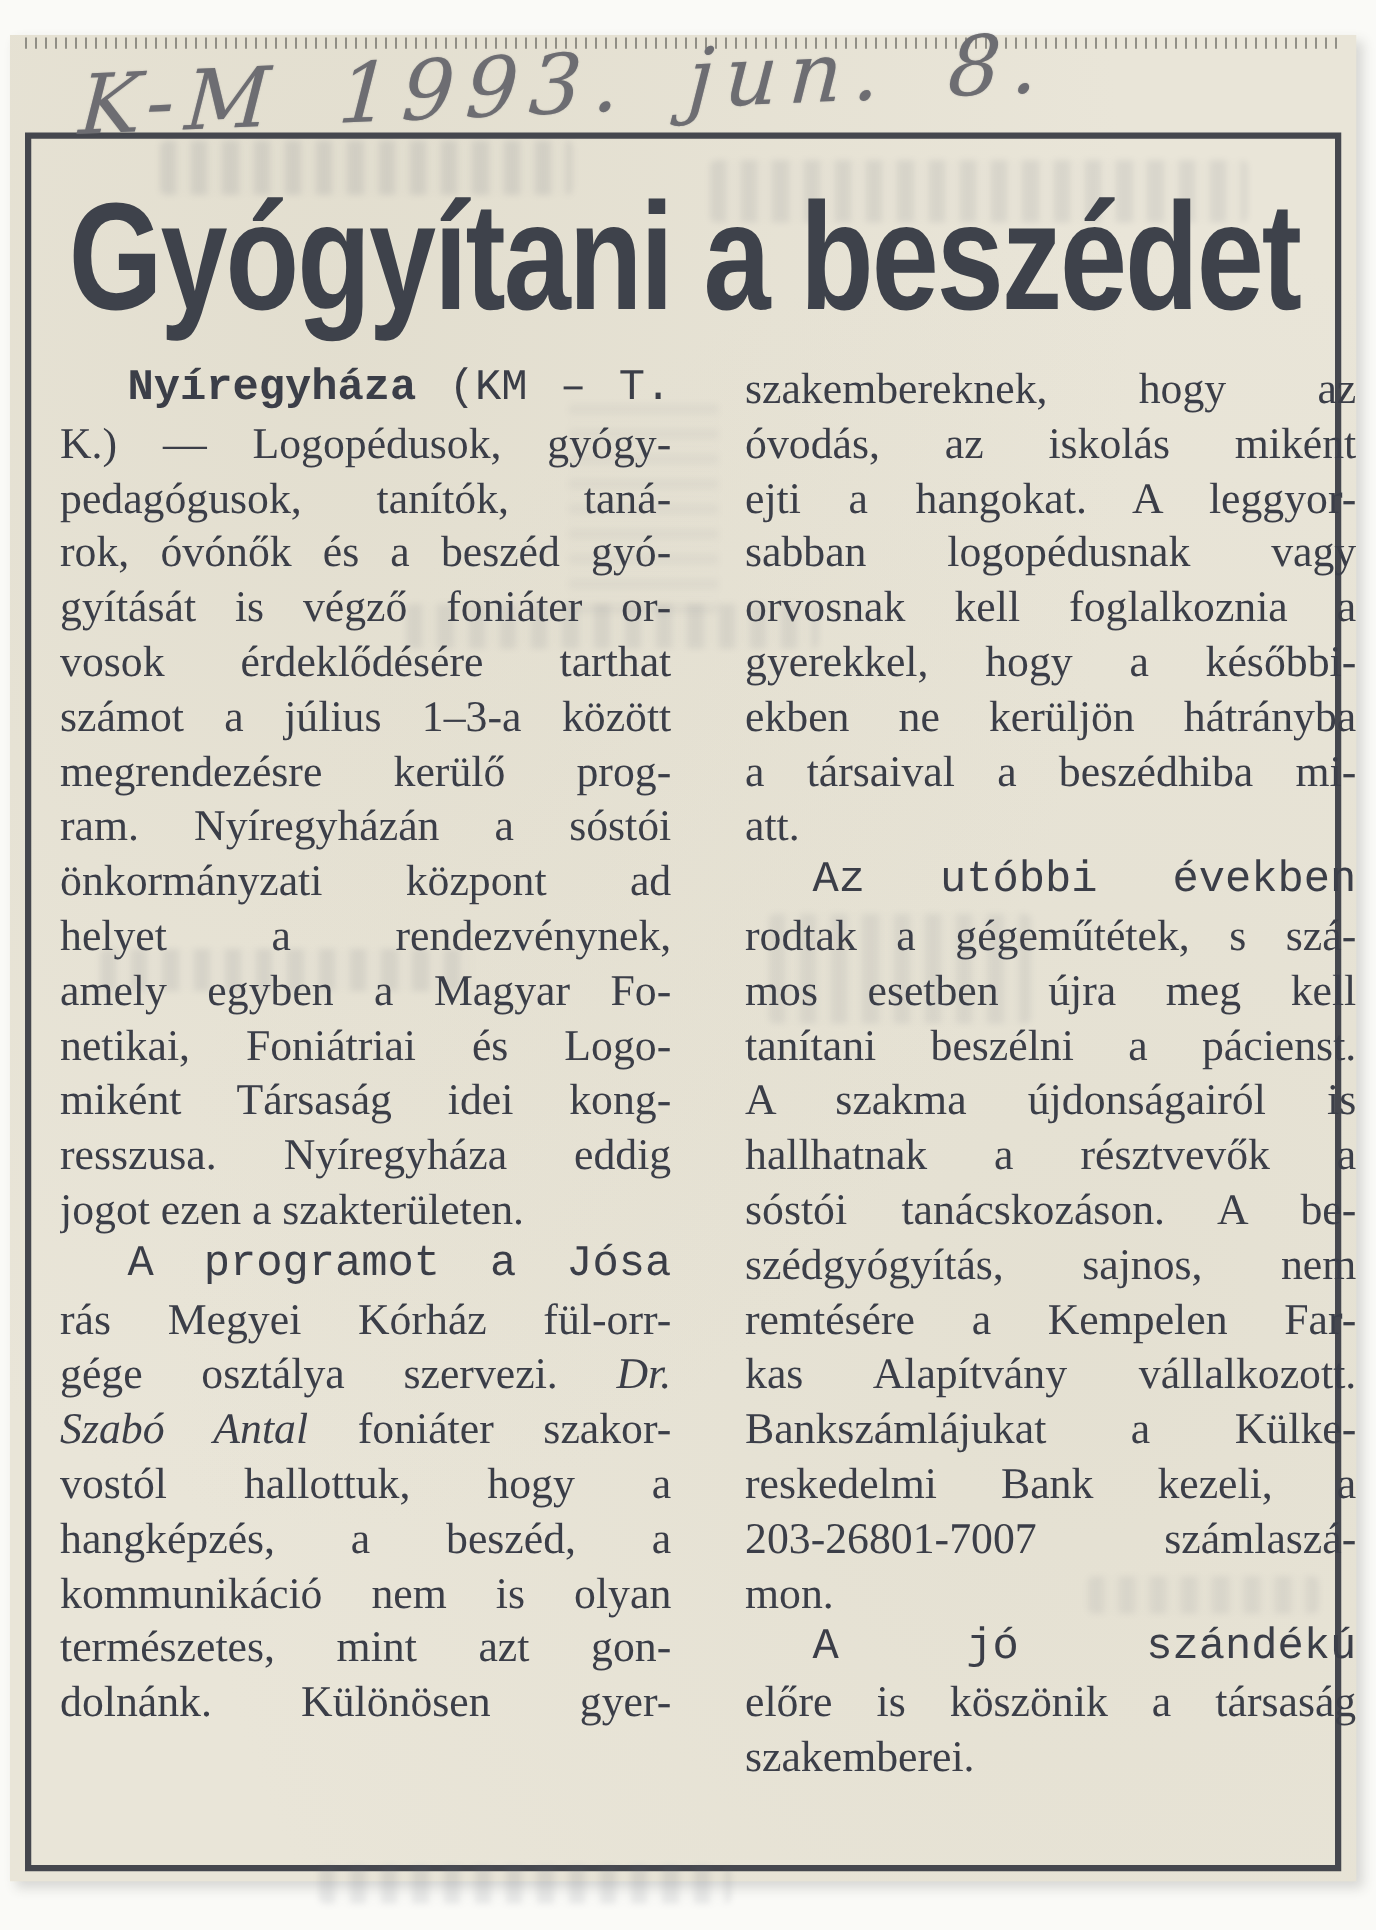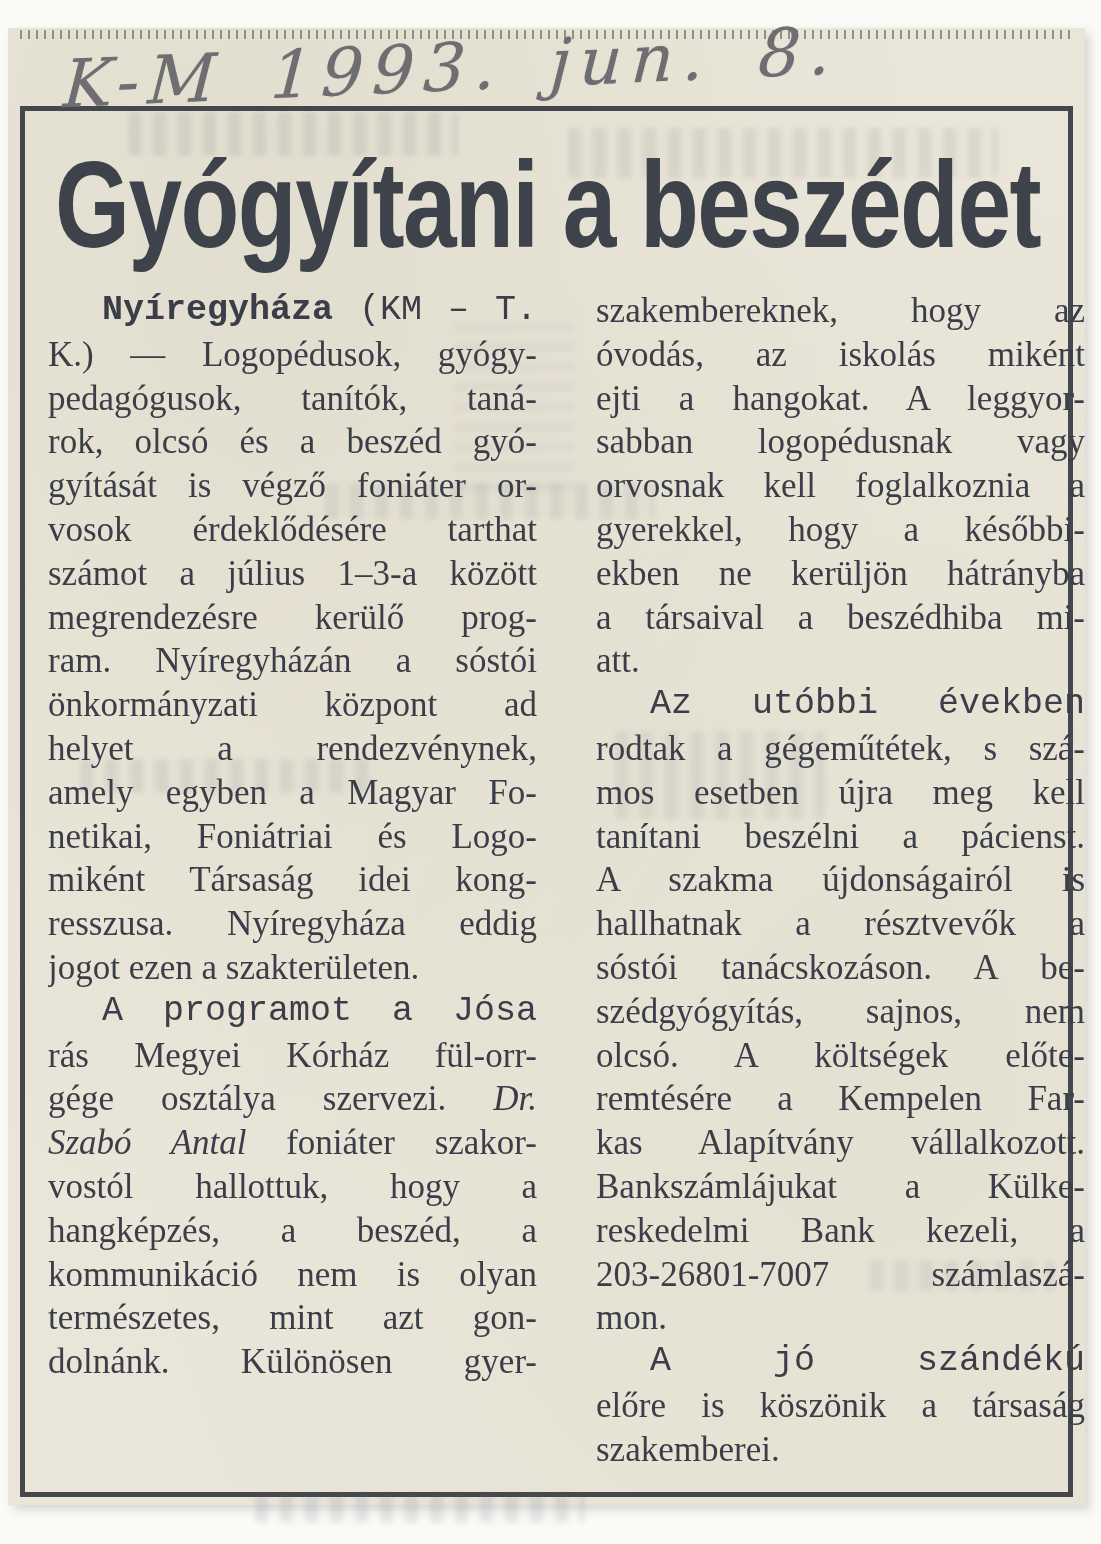--- a/index.html
+++ b/index.html
@@ -102,21 +102,21 @@
       <svg width="1000" height="130">
         <text x="2" y="102" textLength="985" lengthAdjust="spacingAndGlyphs">Gyógyítani a beszédet</text>
       </svg>
     </h1>
 
     <div class="columns">
       <div class="col col-1">
           <div class="line indent"><span class="bd">Nyíregyháza </span><span>(KM – T.</span></div>
           <div class="line"><span>K.) — Logopédusok, gyógy-</span></div>
           <div class="line"><span>pedagógusok, tanítók, taná-</span></div>
-          <div class="line"><span>rok, olcsó és a beszéd gyó-</span></div>
+          <div class="line"><span>rok, óvónők és a beszéd gyó-</span></div>
           <div class="line"><span>gyítását is végző foniáter or-</span></div>
           <div class="line"><span>vosok érdeklődésére tarthat</span></div>
           <div class="line"><span>számot a július 1–3-a között</span></div>
           <div class="line"><span>megrendezésre kerülő prog-</span></div>
           <div class="line"><span>ram. Nyíregyházán a sóstói</span></div>
           <div class="line"><span>önkormányzati központ ad</span></div>
           <div class="line"><span>helyet a rendezvénynek,</span></div>
           <div class="line"><span>amely egyben a Magyar Fo-</span></div>
           <div class="line"><span>netikai, Foniátriai és Logo-</span></div>
           <div class="line"><span>miként Társaság idei kong-</span></div>
@@ -143,21 +143,20 @@
           <div class="line"><span>a társaival a beszédhiba mi-</span></div>
           <div class="line end"><span>att.</span></div>
           <div class="line indent"><span>Az utóbbi években szapo-</span></div>
           <div class="line"><span>rodtak a gégeműtétek, s szá-</span></div>
           <div class="line"><span>mos esetben újra meg kell</span></div>
           <div class="line"><span>tanítani beszélni a pácienst.</span></div>
           <div class="line"><span>A szakma újdonságairól is</span></div>
           <div class="line"><span>hallhatnak a résztvevők a</span></div>
           <div class="line"><span>sóstói tanácskozáson. A be-</span></div>
           <div class="line"><span>szédgyógyítás, sajnos, nem</span></div>
-          <div class="line"><span>olcsó. A költségek előte-</span></div>
           <div class="line"><span>remtésére a Kempelen Far-</span></div>
           <div class="line"><span>kas Alapítvány vállalkozott.</span></div>
           <div class="line"><span>Bankszámlájukat a Külke-</span></div>
           <div class="line"><span>reskedelmi Bank kezeli, a</span></div>
           <div class="line"><span>203-26801-7007 számlaszá-</span></div>
           <div class="line end"><span>mon.</span></div>
           <div class="line indent"><span>A jó szándékú támogatást</span></div>
           <div class="line"><span>előre is köszönik a társaság</span></div>
           <div class="line end"><span>szakemberei.</span></div>
         </div>

